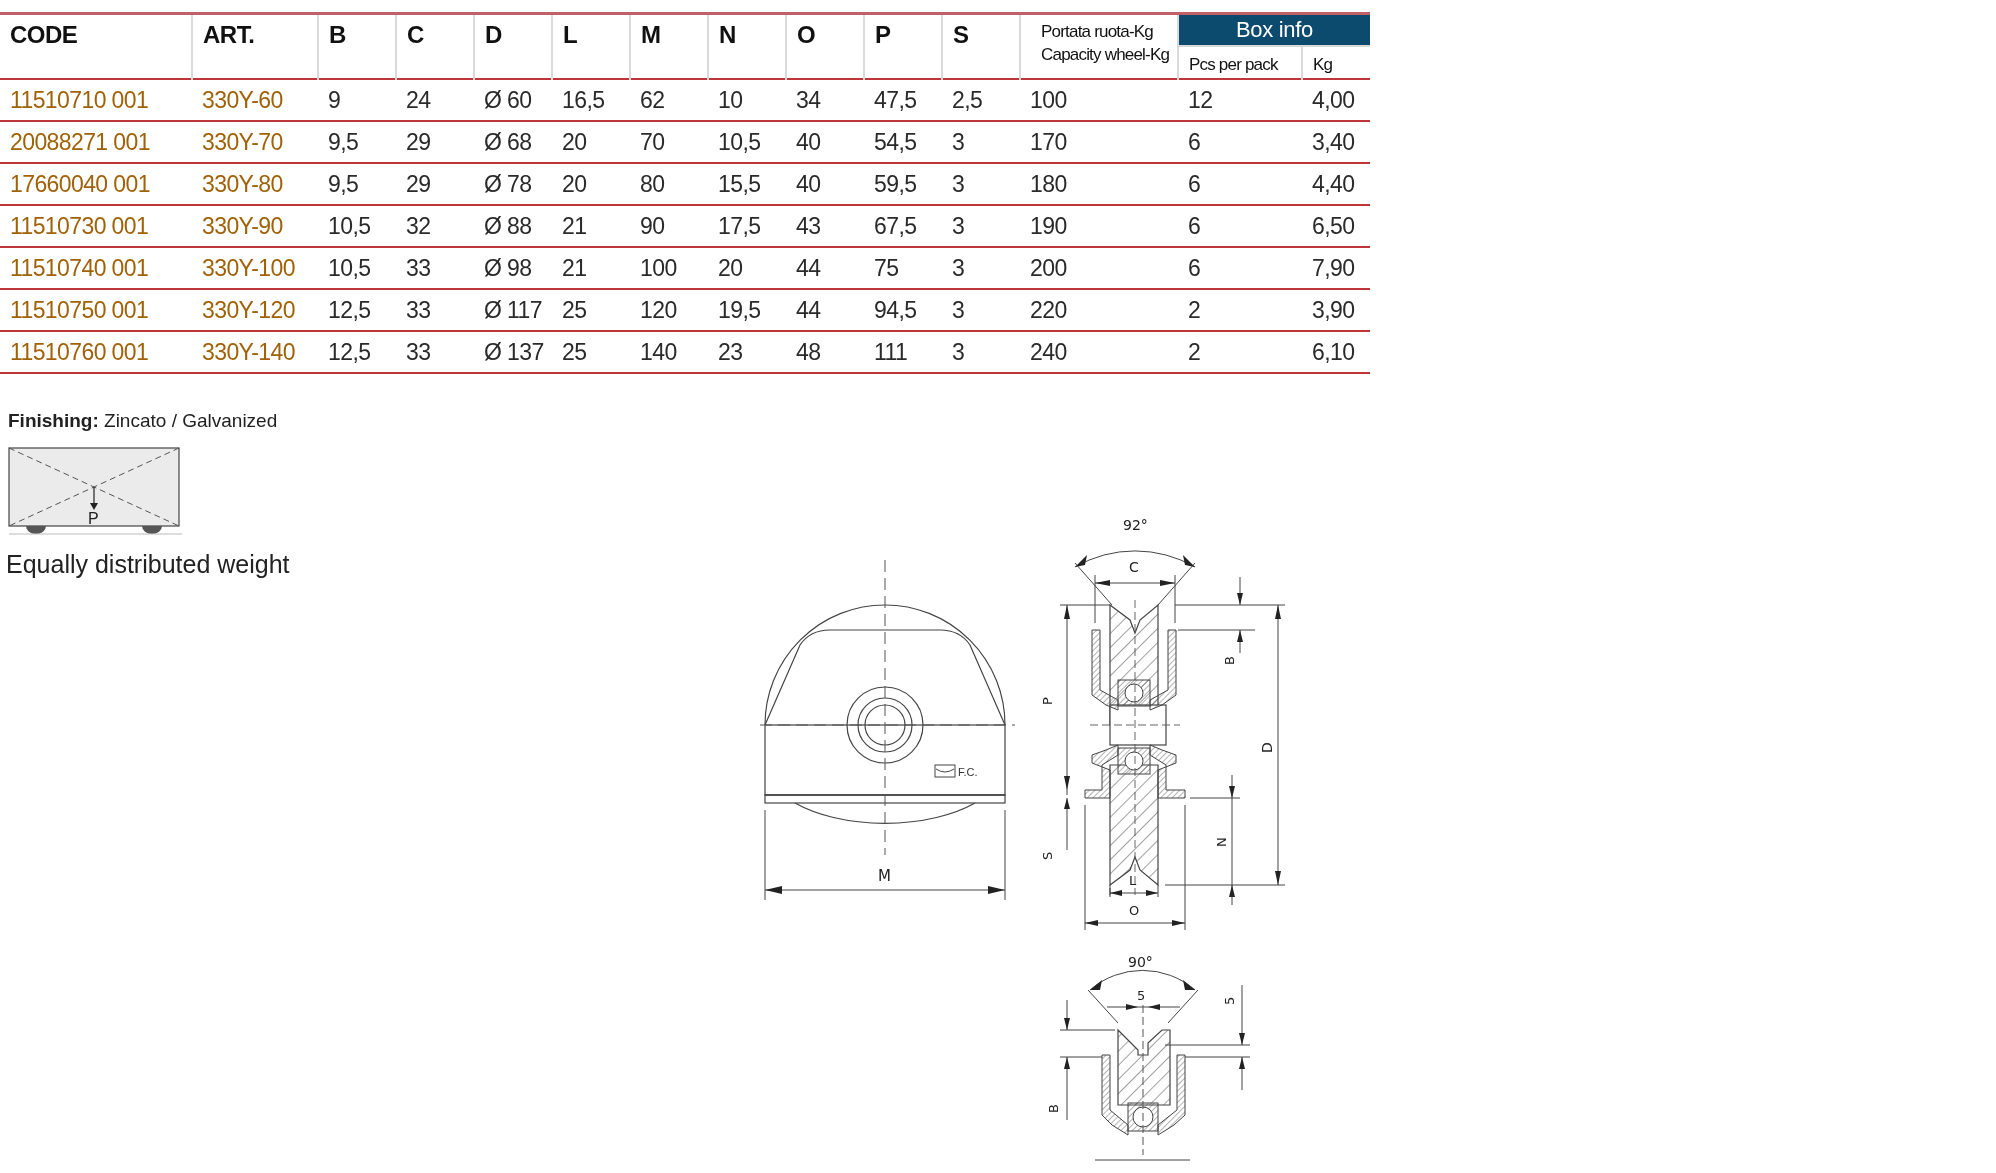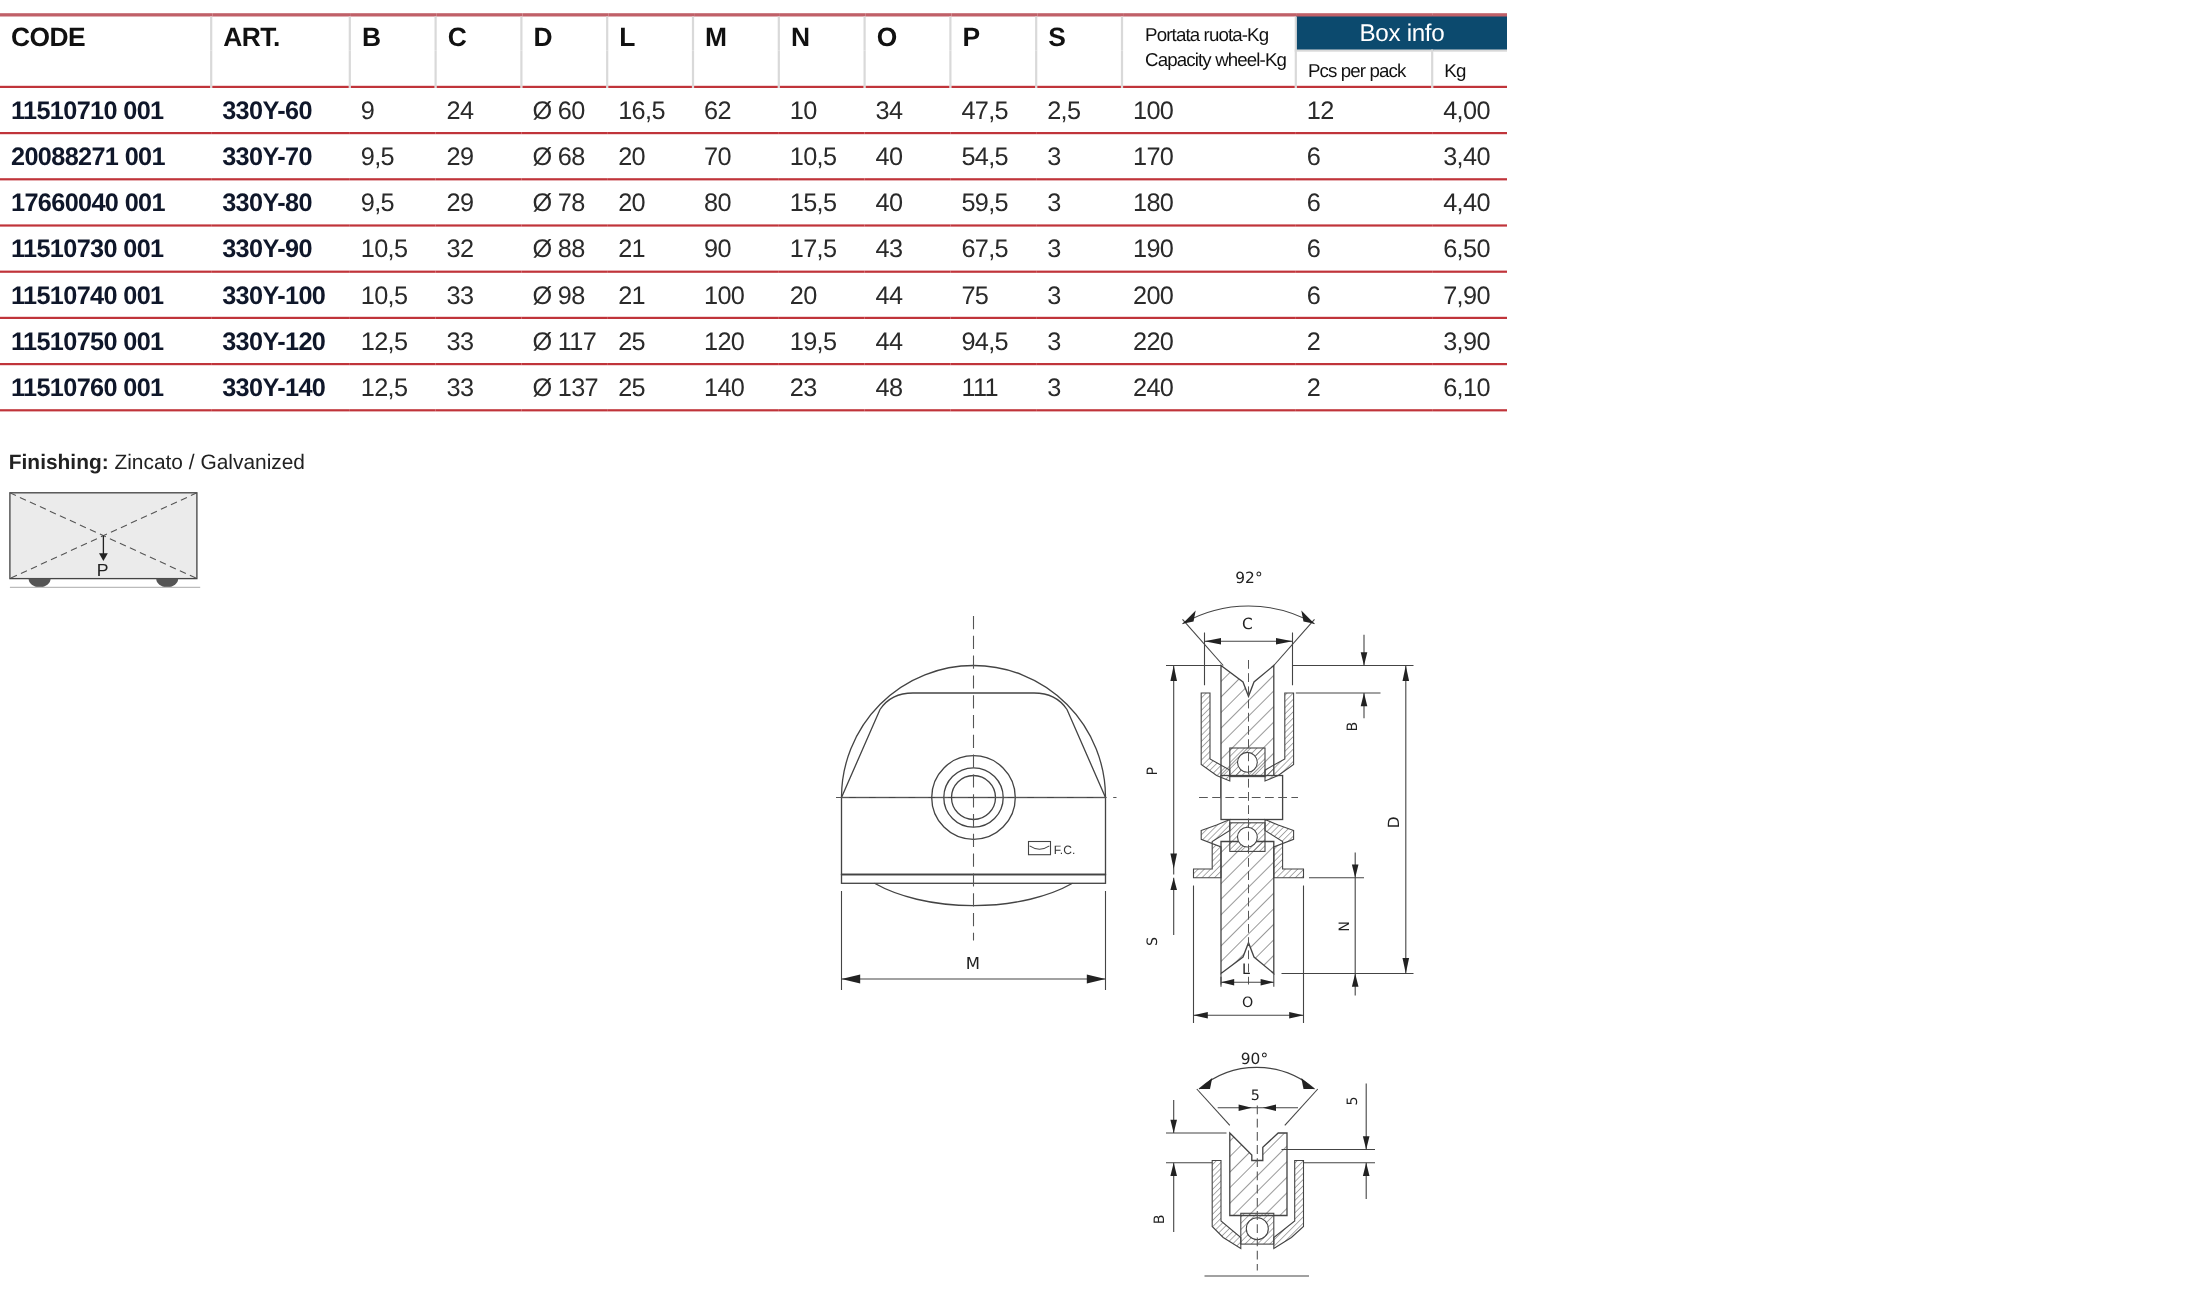--- a/index.html
+++ b/index.html
@@ -15,21 +15,21 @@
   .spec-table th.cap { font-size:17px; font-weight:400; line-height:23px; padding-top:5px;
                        letter-spacing:-0.8px;padding-left:20px; }
   .spec-table th.boxinfo { background:#0c4a6e; color:#fff; text-align:center; font-size:22px;
                            font-weight:400; padding:2px 0 0 0; height:28px; border-right:none;
                            letter-spacing:-0.3px;margin-left:28px; }
   .spec-table th.sub { font-size:17px; font-weight:400; letter-spacing:-0.8px; padding:5px 0 0 10px;
                        border-top:2px solid #d9d9d9; height:26px; vertical-align:middle; }
   .spec-table tbody td { height:40px; border-top:2px solid #c0343a; font-size:23px; padding:0 0 0 10px;
                          font-weight:300; color:#2a2a2a; letter-spacing:-0.6px; vertical-align:middle; }
   .spec-table tbody tr:last-child td { border-bottom:2px solid #c0343a; }
-  .spec-table tbody td.bold { font-weight:700; color:#0f172a; }
+  .spec-table tbody td.bold { font-weight:400; color:#a16207; }
 
   .finishing { position:absolute; left:8px; top:383px; font-size:19px; color:#222;margin-top:27px; }
   .finishing b { font-weight:700; }
   .load-diagram { position:absolute; left:8px; top:447px; }
   .load-caption { position:absolute; left:6px; top:548px; font-size:25px; line-height:32px; color:#222; }
   .drawing { position:absolute; }
 </style>
 </head>
 <body>
 
@@ -198,20 +198,21 @@
   <line x1="1" y1="1" x2="171" y2="79" stroke="#555" stroke-width="1" stroke-dasharray="6,4"></line>
   <line x1="171" y1="1" x2="1" y2="79" stroke="#555" stroke-width="1" stroke-dasharray="6,4"></line>
   <line x1="86" y1="40" x2="86" y2="58" stroke="#222" stroke-width="1.2"></line>
   <polygon points="82,56 90,56 86,63" fill="#222"></polygon>
   <text x="80" y="77" font-family="Liberation Sans, sans-serif" font-size="16" fill="#222">P</text>
   <path d="M18,79 A10,8 0 0 0 38,79 Z" fill="#555"></path>
   <path d="M134,79 A10,8 0 0 0 154,79 Z" fill="#555"></path>
   <line x1="1" y1="87" x2="175" y2="87" stroke="#bbb" stroke-width="1"></line>
 </svg>
 <div class="load-caption">
+  <div>Equally distributed weight</div>
 </div>
 
 <svg class="drawing" style="left:760px;top:555px" width="260" height="350" viewBox="0 0 260 350">
   <g fill="none" stroke="#444" stroke-width="1.2">
     <path d="M5,170 A120,120 0 0 1 245,170"></path>
     <path d="M5,170 L40,90 Q50,75 70,75 L180,75 Q200,75 210,90 L245,170"></path>
     <rect x="5" y="170" width="240" height="70"></rect>
     <line x1="5" y1="240" x2="245" y2="240"></line>
     <rect x="5" y="240" width="240" height="8"></rect>
     <path d="M35,248 A120,60 0 0 0 215,248"></path>

